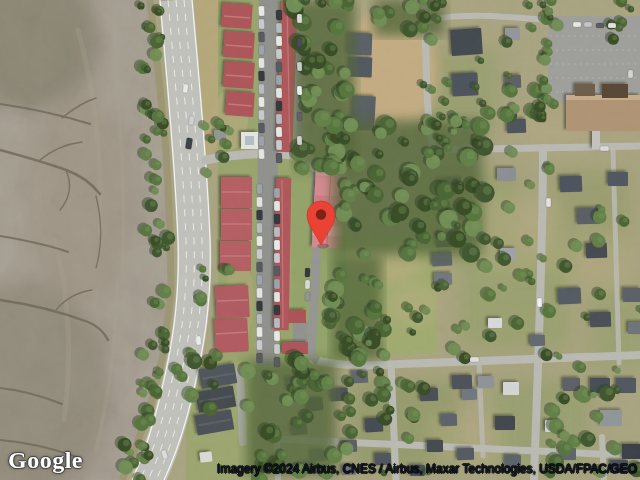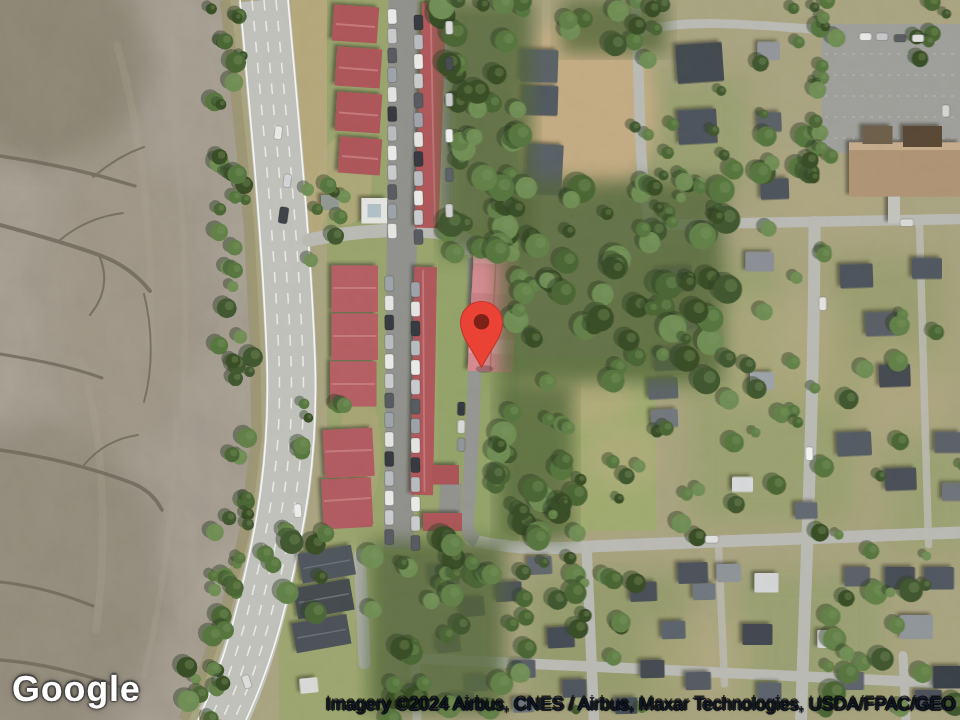--- a/index.html
+++ b/index.html
@@ -1,20 +1,20 @@
 <!DOCTYPE html>
 <html><head>
 <meta charset="utf-8">
 <style>
   html,body{margin:0;padding:0;background:#111;}
   .stage{position:relative;width:640px;height:480px;overflow:hidden;font-family:"Liberation Sans",sans-serif;background:#9aa06f;}
   .stage svg{position:absolute;left:0;top:0;}
   .google-logo{
     position:absolute;left:8px;bottom:6px;z-index:5;
-    font-family:Liberation Sans, sans-serif;font-weight:bold;font-size:24px;letter-spacing:.5px;
+    font-family:Liberation Serif, serif;font-weight:bold;font-size:24px;letter-spacing:.5px;
     color:#fff;
     text-shadow:-1px 0 1px rgba(60,60,60,.9),1px 0 1px rgba(60,60,60,.9),0 -1px 1px rgba(60,60,60,.9),0 1px 1px rgba(60,60,60,.9),0 0 4px rgba(0,0,0,.45);
     cursor:pointer;user-select:none;
   }
   .attribution{
     position:absolute;right:3px;bottom:4px;z-index:5;
     font-size:12px;color:#0f172a;white-space:nowrap;
     text-shadow:-1px 0 0 rgba(0,0,0,.75),1px 0 0 rgba(0,0,0,.75),0 -1px 0 rgba(0,0,0,.75),0 1px 0 rgba(0,0,0,.75),0 0 2px rgba(0,0,0,.6);
   }
 </style>

